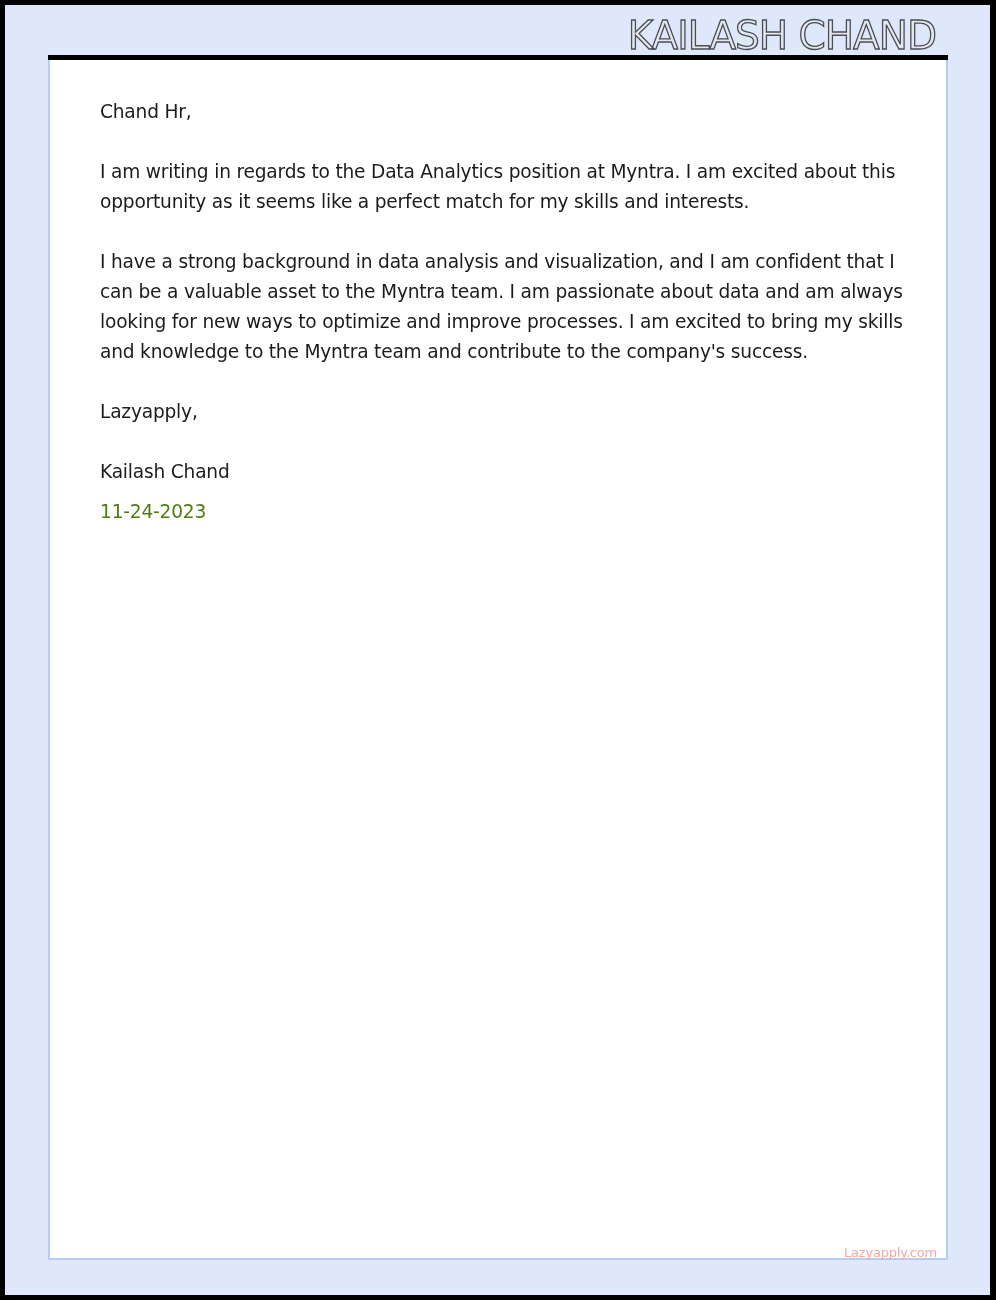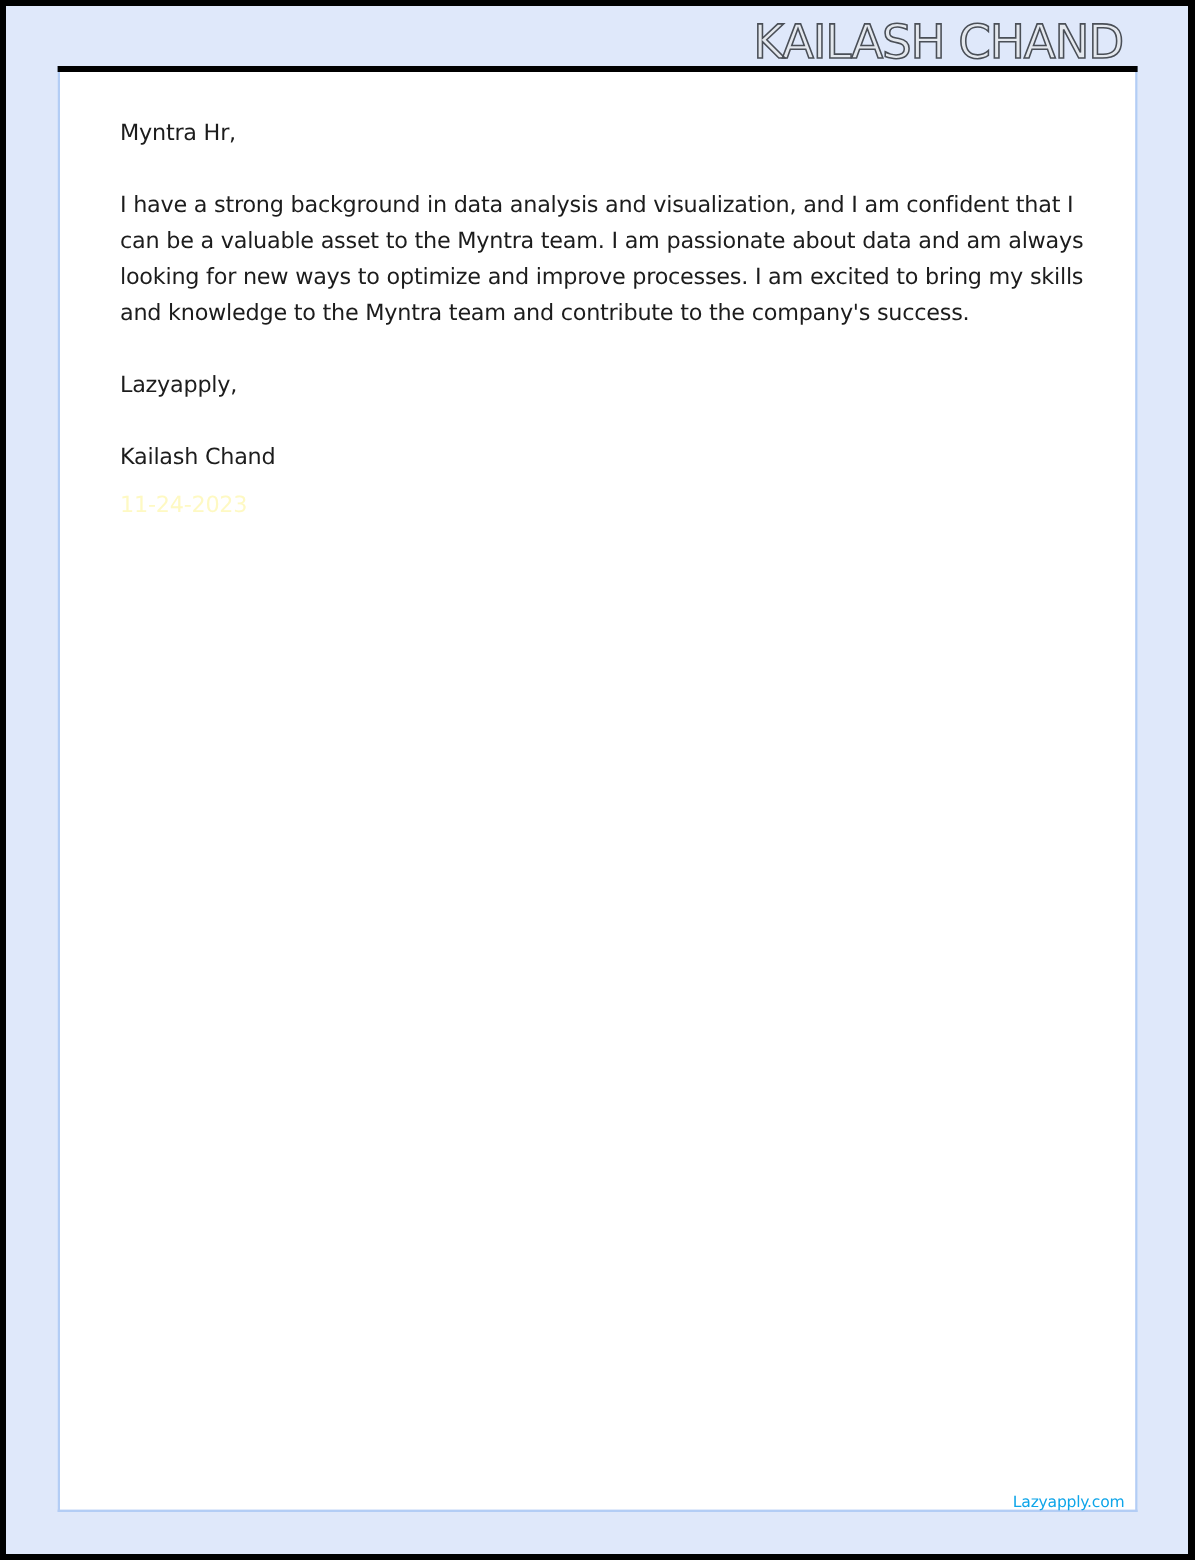--- a/index.html
+++ b/index.html
@@ -63,43 +63,44 @@
       color: #1c1c1c;
       letter-spacing: -0.2px;
     }
     .letter p {
       margin: 0 0 30px 0;
     }
     .letter p.signature {
       margin-bottom: 10px;
     }
     .letter .date {
-      color: #fef9c3;
+      color: #4d7c0f;
       margin: 0;
     }
     .footer-brand {
       position: absolute;
       right: 59px;
       top: 1245px;
       font-size: 13px;
-      color: #0ea5e9;
+      color: #fca5a5;
       letter-spacing: -0.2px;
     }
   </style>
 </head>
 <body>
 
 <div class="frame"></div>
 
 <div class="name-header">KAILASH CHAND</div>
 
 <div class="page"></div>
 <div class="top-rule"></div>
 
 <div class="letter">
-  <p>Myntra Hr,</p>
+  <p>Chand Hr,</p>
+  <p>I am writing in regards to the Data Analytics position at Myntra. I am excited about this opportunity as it seems like a perfect match for my skills and interests.</p>
   <p>I have a strong background in data analysis and visualization, and I am confident that I can be a valuable asset to the Myntra team. I am passionate about data and am always looking for new ways to optimize and improve processes. I am excited to bring my skills and knowledge to the Myntra team and contribute to the company's success.</p>
   <p>Lazyapply,</p>
   <p class="signature">Kailash Chand</p>
   <p class="date">11-24-2023</p>
 </div>
 
 <div class="footer-brand">Lazyapply.com</div>
 
 </body></html>

